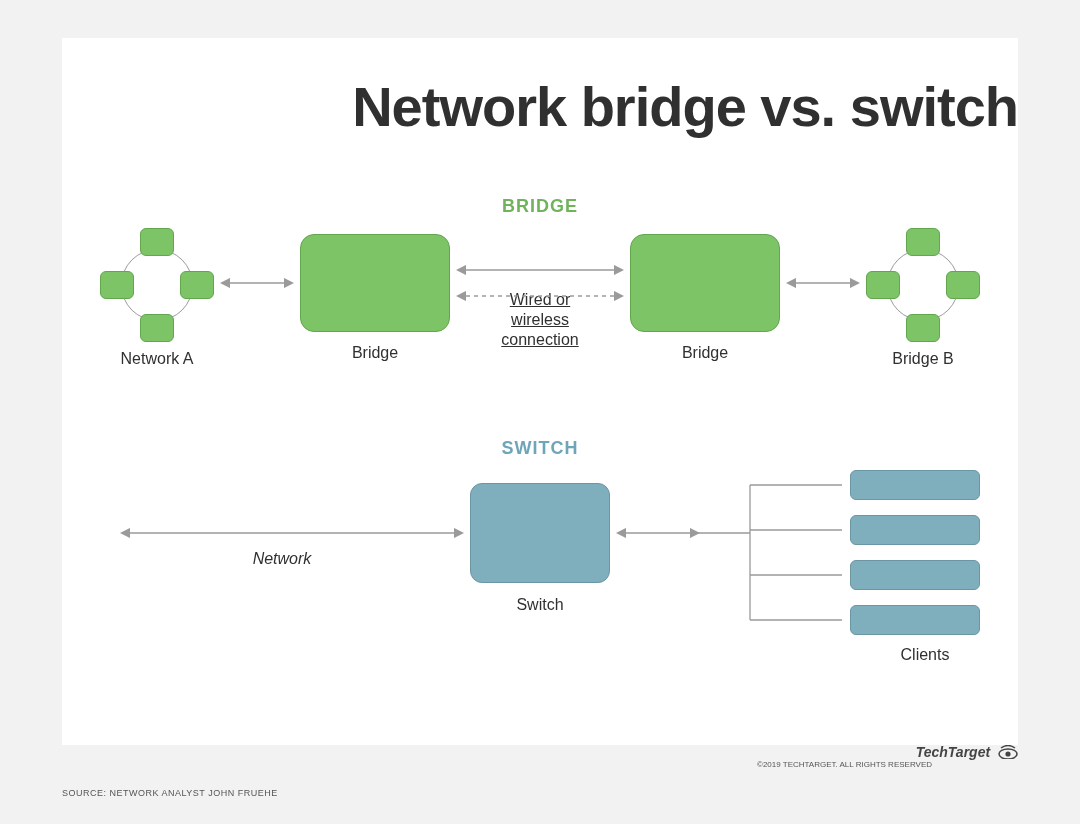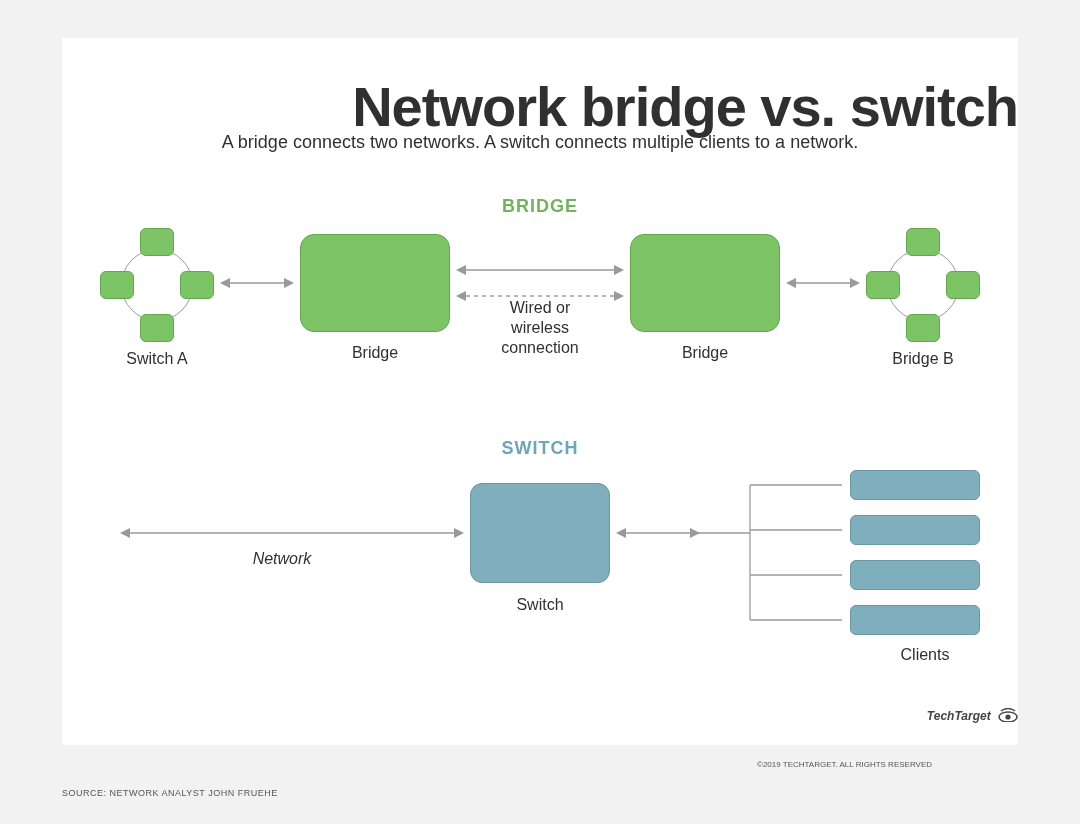--- a/index.html
+++ b/index.html
@@ -121,67 +121,66 @@
   }
   .copyright {
     position: absolute;
     right: 148px; top: 760px;
     font-size: 8px;
     color: #555;
     text-align: right;
   }
   .logo {
     position: absolute;
-    right: 62px; top: 708px;
-    font-size: 12px;
+    right: 62px; top: 744px;
+    font-size: 14px;
     font-weight: 700;
     color: #444;
     font-style: italic;
   }
   .logo .eye {
     display: inline-block;
     vertical-align: -2px;
     margin-left: 4px;
   }
 </style>
 </head>
 <body>
 
 <div class="card">
 
   <div class="title">Network bridge vs. switch</div>
-  <div class="subtitle">A bridge connects two networks. A switch connects multiple clients to a network.</div>
 
   <div class="section-label lbl-bridge">BRIDGE</div>
 
   <div class="net-cluster netA">
     <div class="ring"></div>
     <div class="node n-top"></div>
     <div class="node n-right"></div>
     <div class="node n-bottom"></div>
     <div class="node n-left"></div>
   </div>
-  <div class="cap" style="left:38px; width:114px; top:312px;">Switch A</div>
+  <div class="cap" style="left:38px; width:114px; top:312px;">Network A</div>
 
   <div class="bridge-box bridgeL"></div>
   <div class="cap" style="left:238px; width:150px; top:306px;">Bridge</div>
 
   <div class="bridge-box bridgeR"></div>
   <div class="cap" style="right:238px; width:150px; top:306px;">Bridge</div>
 
   <div class="net-cluster netB">
     <div class="ring"></div>
     <div class="node n-top"></div>
     <div class="node n-right"></div>
     <div class="node n-bottom"></div>
     <div class="node n-left"></div>
   </div>
   <div class="cap" style="right:38px; width:114px; top:312px;">Bridge B</div>
 
-  <div class="cap" style="left:398px; width:160px; top:260px; white-space:pre-line; line-height:1.25;">Wired or
+  <div class="cap" style="left:398px; width:160px; top:252px; white-space:pre-line; line-height:1.25;text-decoration:underline;">Wired or
 wireless
 connection</div>
 
   <div class="section-label lbl-switch">SWITCH</div>
 
   <div class="switch-box"></div>
   <div class="cap" style="left:408px; width:140px; top:558px;">Switch</div>
 
   <div class="cap" style="left:120px; width:200px; top:512px;font-style:italic;">Network</div>
 

